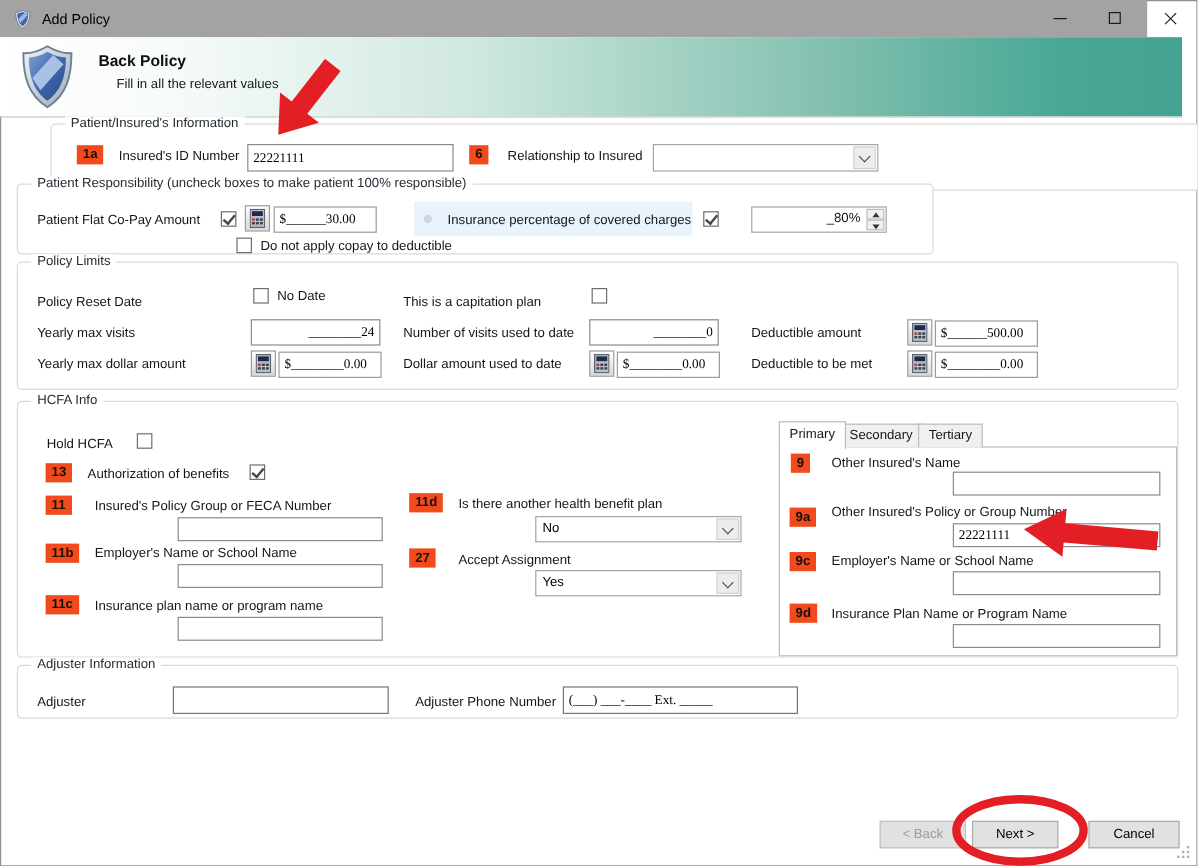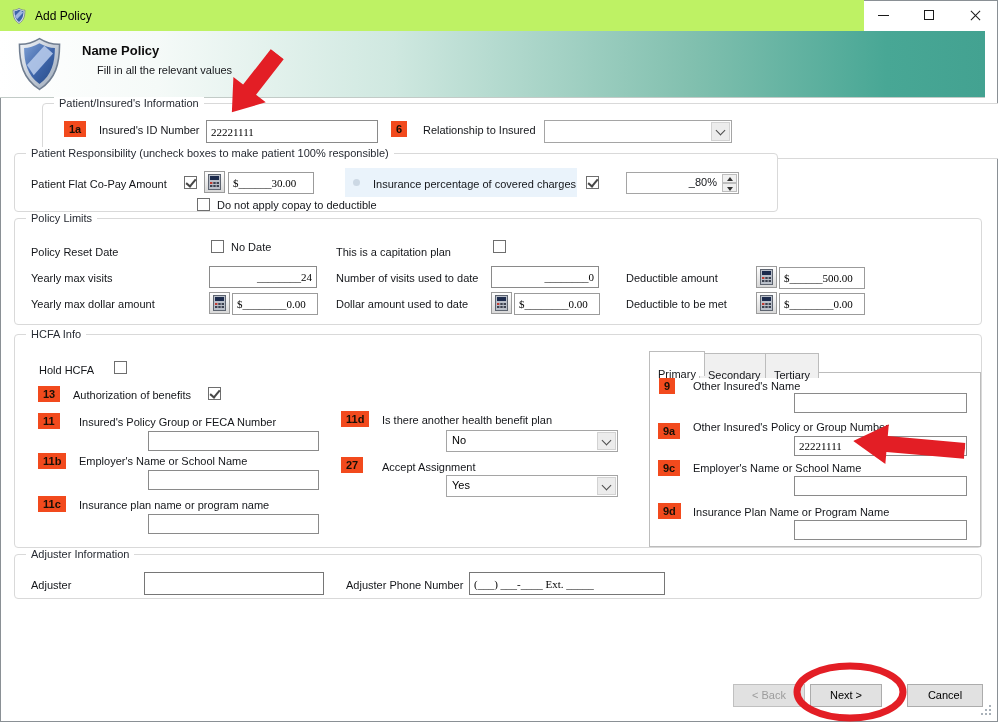--- a/index.html
+++ b/index.html
@@ -4,21 +4,21 @@
 <style>
   * { box-sizing: border-box; }
   html,body { margin:0; padding:0; background:#ffffff; }
   #window {
     position:relative; width:998px; height:722px; background:#fff; overflow:hidden;
     font-family:"Liberation Sans", sans-serif; font-size:11px; color:#14161a;
     box-shadow: inset 0 0 0 1px #8a9095;
   }
   .abs { position:absolute; }
   
-  #titlebar { position:absolute; left:0; top:0; width:864px; height:31px; background:#bef264; }
+  #titlebar { position:absolute; left:0; top:0; width:956px; height:31px; background:#a3a3a3; }
   #titletext { position:absolute; left:35px; top:9px; font-size:12px; color:#000; }
   .wbtn { position:absolute; top:0; width:46px; height:31px; background:transparent; }
   .glyph-min { position:absolute; left:18px; top:15px; width:11px; height:1px; background:#1a1a1a; }
   .glyph-max { position:absolute; left:18px; top:10px; width:10px; height:10px; border:1px solid #1a1a1a; }
   .glyph-close-a,.glyph-close-b { position:absolute; left:17px; top:15px; width:13px; height:1px; background:#1a1a1a; }
   .glyph-close-a { transform:rotate(45deg); } .glyph-close-b { transform:rotate(-45deg); }
   
   #header { position:absolute; left:0; top:31px; width:985px; height:67px;
     background:linear-gradient(90deg,#ffffff 0%,#f5faf8 16%,#cfe8e0 40%,#82c0af 70%,#48a795 90%,#43a291 100%);
     border-bottom:1px solid #c2cbc7; }
@@ -49,21 +49,21 @@
   .spincol { position:absolute; right:1px; top:1px; bottom:1px; width:15px; }
   .spinbtn { position:absolute; left:0; width:15px; height:50%; background:#f0f0f0; border:1px solid #bdbdbd; }
   .spinbtn.up { top:0; } .spinbtn.dn { bottom:0; }
   .spinbtn.up::after { content:""; position:absolute; left:4px; top:2px; border-left:3px solid transparent; border-right:3px solid transparent; border-bottom:4px solid #333; }
   .spinbtn.dn::after { content:""; position:absolute; left:4px; top:3px; border-left:3px solid transparent; border-right:3px solid transparent; border-top:4px solid #333; }
   .hl { position:absolute; background:#eaf3fb; }
   .hl .dot { position:absolute; left:8px; top:11px; width:7px; height:7px; border-radius:50%; background:#ccd8e4; }
   
   .tabpanel { position:absolute; }
   .tab { position:absolute; border:1px solid #bcbcbc; border-bottom:none; background:#f0f0f0;
-    font-size:11px; text-align:center; padding:12px 8px; line-height:19px; height:20px; top:2px; }
+    font-size:11px; text-align:center; padding:0 8px; line-height:19px; height:20px; top:2px; }
   .tab.active { top:0; height:23px; line-height:21px; background:#fff; z-index:3; }
   .tabbody { position:absolute; left:0; right:0; top:21px; bottom:0; border:1px solid #bcbcbc; background:#fff; }
   
   .btn { position:absolute; height:23px; background:#e1e1e1; border:1px solid #acacac;
     font-family:"Liberation Sans",sans-serif; font-size:11px; color:#000; text-align:center; line-height:21px; padding:0; }
   .btn.disabled { color:#9c9c9c; border-color:#c0c0c0; }
   
   .annot { position:absolute; pointer-events:none; z-index:9; }
   
   #grip { position:absolute; right:5px; bottom:5px; width:12px; height:12px; }
@@ -104,21 +104,21 @@
         <linearGradient id="hg2" x1="0" y1="0" x2="1" y2="1">
             <stop offset="0" stop-color="#7d9fd4"></stop>
             <stop offset="0.55" stop-color="#3d64a8"></stop>
             <stop offset="1" stop-color="#274b86"></stop>
           </linearGradient>
       </defs>
       <path d="M12 0.8 C8.4 3 5 3.9 1.6 3.8 C1.6 13.5 3.4 21.6 12 27.2 C20.6 21.6 22.4 13.5 22.4 3.8 C19 3.9 15.6 3 12 0.8 Z" fill="url(#hg1)" stroke="#6f7d90" stroke-width="0.8"></path>
       <path d="M12 3.2 C9.2 4.8 6.6 5.6 4 5.7 C4.1 13.2 5.6 19.7 12 24.4 C18.4 19.7 19.9 13.2 20 5.7 C17.4 5.6 14.8 4.8 12 3.2 Z" fill="url(#hg2)"></path>
       <path d="M5.5 14.5 L14.5 4.6 L19 8.6 L9 19.8 Z" fill="#b5c9ea" opacity="0.9"></path>
     </svg>
-    <div id="header-title">Name Policy</div>
+    <div id="header-title">Back Policy</div>
     <div id="header-sub">Fill in all the relevant values</div>
   </div>
 
   <div class="group" style="left:14px; top:103px; width:968px; height:56px;margin-left:28px;">
     <span class="legend">Patient/Insured's Information</span>
     <span class="badge" style="left:21px; top:17px;">1a</span>
     <span class="lbl" style="left:56px; top:20px;">Insured's ID Number</span>
     <input class="txt" style="left: 163px; top: 16px; width: 172px; height: 23px;" value="22221111">
     <span class="badge" style="left:348px; top:17px;">6</span>
     <span class="lbl" style="left:380px; top:20px;">Relationship to Insured</span>

